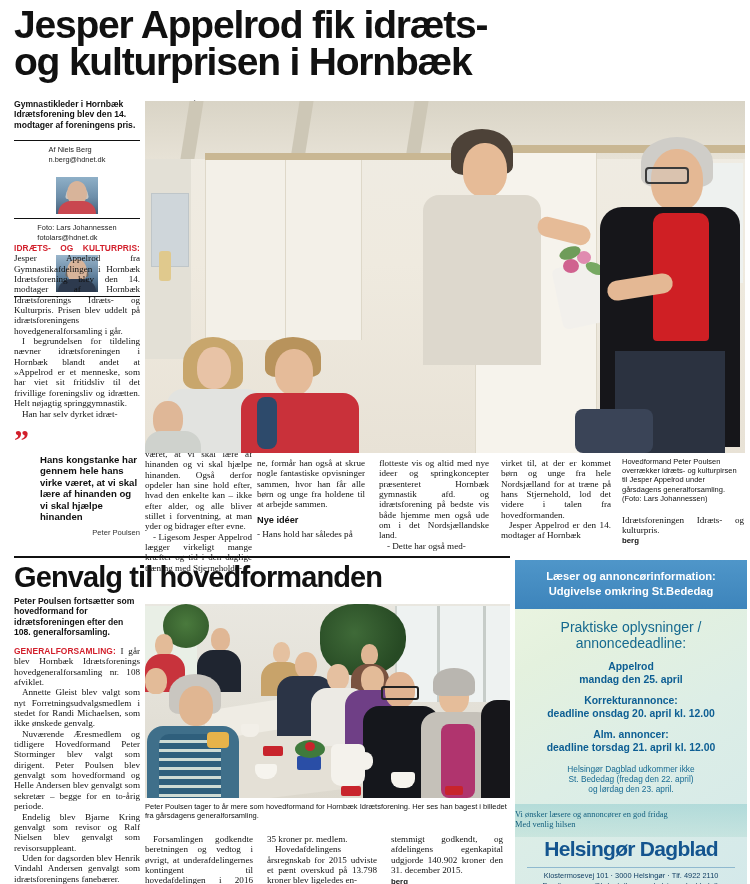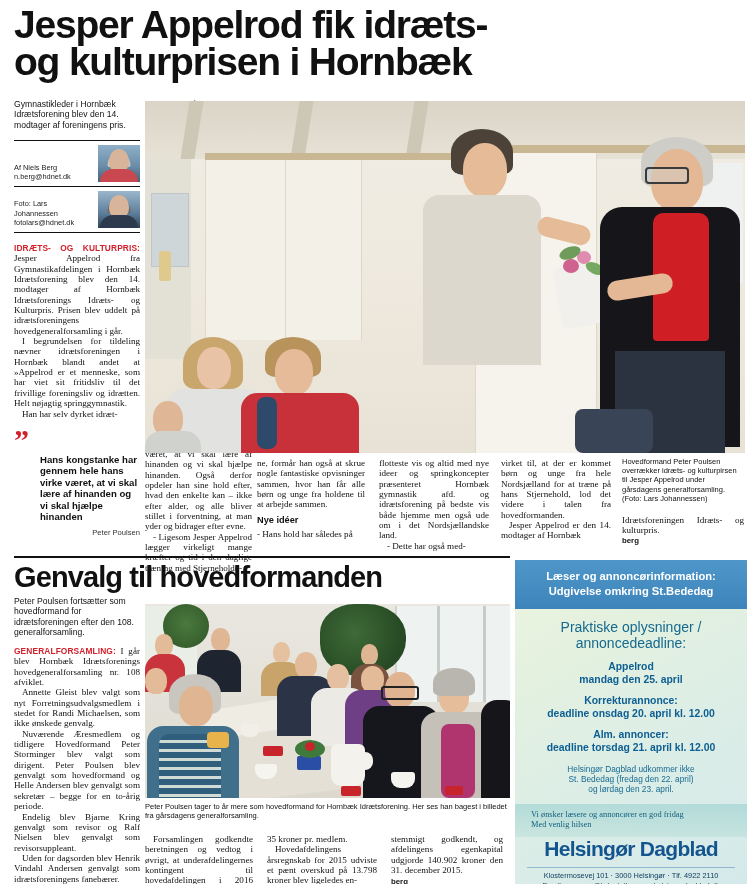--- a/index.html
+++ b/index.html
@@ -33,27 +33,27 @@
     line-height:37px;
     letter-spacing:-1.2px;
     color:#111;
   }
   .hl1 .l2{display:block;}
 
   
   .kicker{
     position:absolute;left:14px;top:99px;width:126px;
     font-family:"Liberation Sans", sans-serif;
-    font-weight:normal;font-size:8.6px;line-height:10.4px;
+    font-weight:bold;font-size:8.6px;line-height:10.4px;
     color:#111;
   }
   .rule{border-top:1px solid #111;width:126px;}
 
   .byline-block{position:absolute;left:14px;width:126px;}
-  .byline-row{display:flex;gap:13px;align-items:flex-end;padding-top:4px;}
+  .byline-row{display:flex;gap:13px;align-items:center;padding-top:4px;flex-direction:column;}
   .byline-txt{
     font-family:"Liberation Sans", sans-serif;
     font-size:7.4px;line-height:9.6px;color:#222;flex:1;
   }
   .byline-thumb{
     width:42px;height:37px;flex:none;background:#7d93a8;
     position:relative;overflow:hidden;
   }
   .thumb-a{background:linear-gradient(#8fb0c8 0%,#6d8ea9 55%,#46607a 100%);}
   .thumb-b{background:linear-gradient(#9ab6cc 0%,#5d7e9b 60%,#2f4459 100%);}
@@ -156,21 +156,21 @@
     font-weight:bold;font-size:11.2px;line-height:15px;
     padding:9px 6px 10px 6px;
   }
   .ad-body{padding:10px 10px 0 10px;text-align:center;color:#0f5f8e;
     font-family:"Liberation Sans", sans-serif;}
   .ad-sub{font-size:14px;color:#15698f;margin-bottom:10px;}
   .ad-b{font-weight:bold;font-size:10.4px;line-height:12.6px;color:#0d5e93;}
   .ad-gap{height:9px;}
   .ad-note{font-size:8.3px;line-height:10.4px;color:#176a92;margin-top:9px;}
   .ad-band{
-    margin-top:9px;padding:6px 16px;
+    margin-top:9px;padding:6px 0;
     background:linear-gradient(180deg,rgba(146,205,206,.55),rgba(168,215,206,.35));
     font-size:8.4px;line-height:10.6px;color:#15607f;
   }
   .ad-logo{
     text-align:center;
     font-family:"Liberation Sans", sans-serif;
     font-weight:bold;font-size:21px;letter-spacing:-0.7px;color:#14558f;
   }
   .ad-foot{
     text-align:center;font-family:"Liberation Sans", sans-serif;

